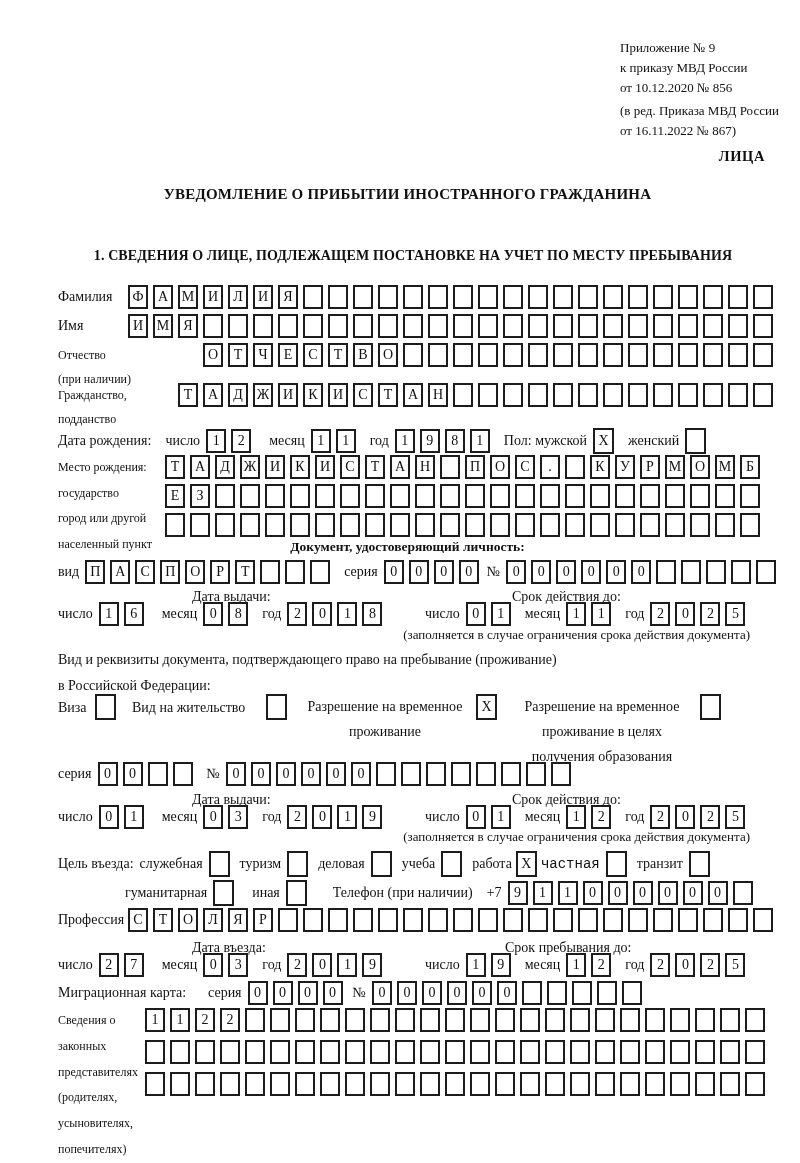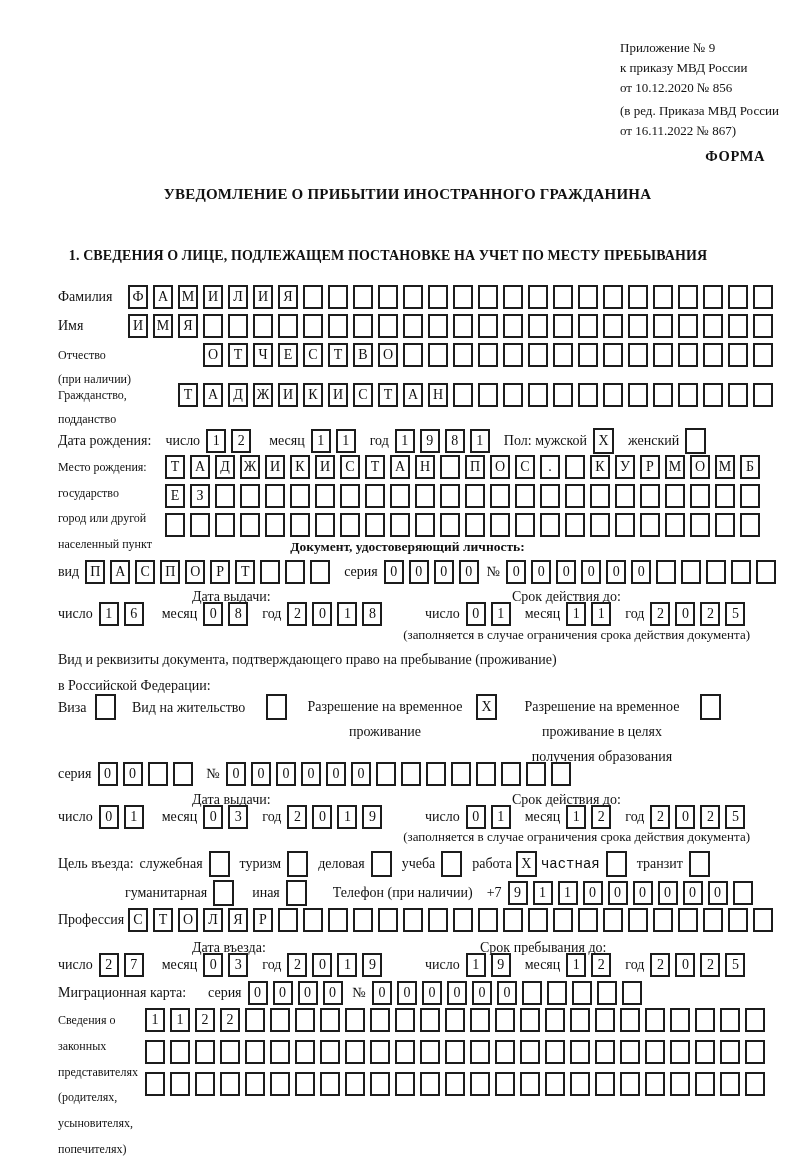--- a/index.html
+++ b/index.html
@@ -37,27 +37,27 @@
 <div class="page">
 
   <div class="abs appendix" style="left:620px;top:38px;">
     <div>Приложение № 9</div>
     <div>к приказу МВД России</div>
     <div>от 10.12.2020 № 856</div>
     <div style="margin-top:3px;">(в ред. Приказа МВД России</div>
     <div>от 16.11.2022 № 867)</div>
   </div>
 
-  <div class="abs bold" style="left:560px;top:148px;width:205px;text-align:right;font-size:14.5px;letter-spacing:.6px;">ФОРМА</div>
+  <div class="abs bold" style="left:560px;top:148px;width:205px;text-align:right;font-size:14.5px;letter-spacing:.6px;">ЛИЦА</div>
 
   <div class="abs title center" style="left:35px;top:181px;width:745px;">
     <div>УВЕДОМЛЕНИЕ О ПРИБЫТИИ ИНОСТРАННОГО ГРАЖДАНИНА</div>
   </div>
 
-  <div class="abs heading center" style="left:3px;top:248px;width:770px;">1. СВЕДЕНИЯ О ЛИЦЕ, ПОДЛЕЖАЩЕМ ПОСТАНОВКЕ НА УЧЕТ ПО МЕСТУ ПРЕБЫВАНИЯ</div>
+  <div class="abs heading center" style="left:28px;top:248px;width:770px;">1. СВЕДЕНИЯ О ЛИЦЕ, ПОДЛЕЖАЩЕМ ПОСТАНОВКЕ НА УЧЕТ ПО МЕСТУ ПРЕБЫВАНИЯ</div>
 
   <div class="abs row" style="left:58px;top:285px;">
     <span class="lbl lblcol" style="width:70px;">Фамилия</span>
     <span class="cells">
         <span class="cell">Ф</span>
         <span class="cell">А</span>
         <span class="cell">М</span>
         <span class="cell">И</span>
         <span class="cell">Л</span>
         <span class="cell">И</span>
@@ -560,21 +560,21 @@
         <span class="cell"></span>
         <span class="cell"></span>
         <span class="cell"></span>
         <span class="cell"></span>
         <span class="cell"></span>
         <span class="cell"></span>
       </span>
   </div>
 
   <div class="abs lbl" style="left:192px;top:936px;">Дата въезда:</div>
-  <div class="abs lbl" style="left:480px;top:936px;">Срок пребывания до:</div>
+  <div class="abs lbl" style="left:505px;top:936px;">Срок пребывания до:</div>
 
   <div class="abs row vmid" style="left:58px;top:953px;">
     <span class="lbl">число</span>
     <span class="cells mlS">
         <span class="cell">2</span>
         <span class="cell">7</span>
       </span>
     <span class="lbl mlL">месяц</span>
     <span class="cells mlS">
         <span class="cell">0</span>

